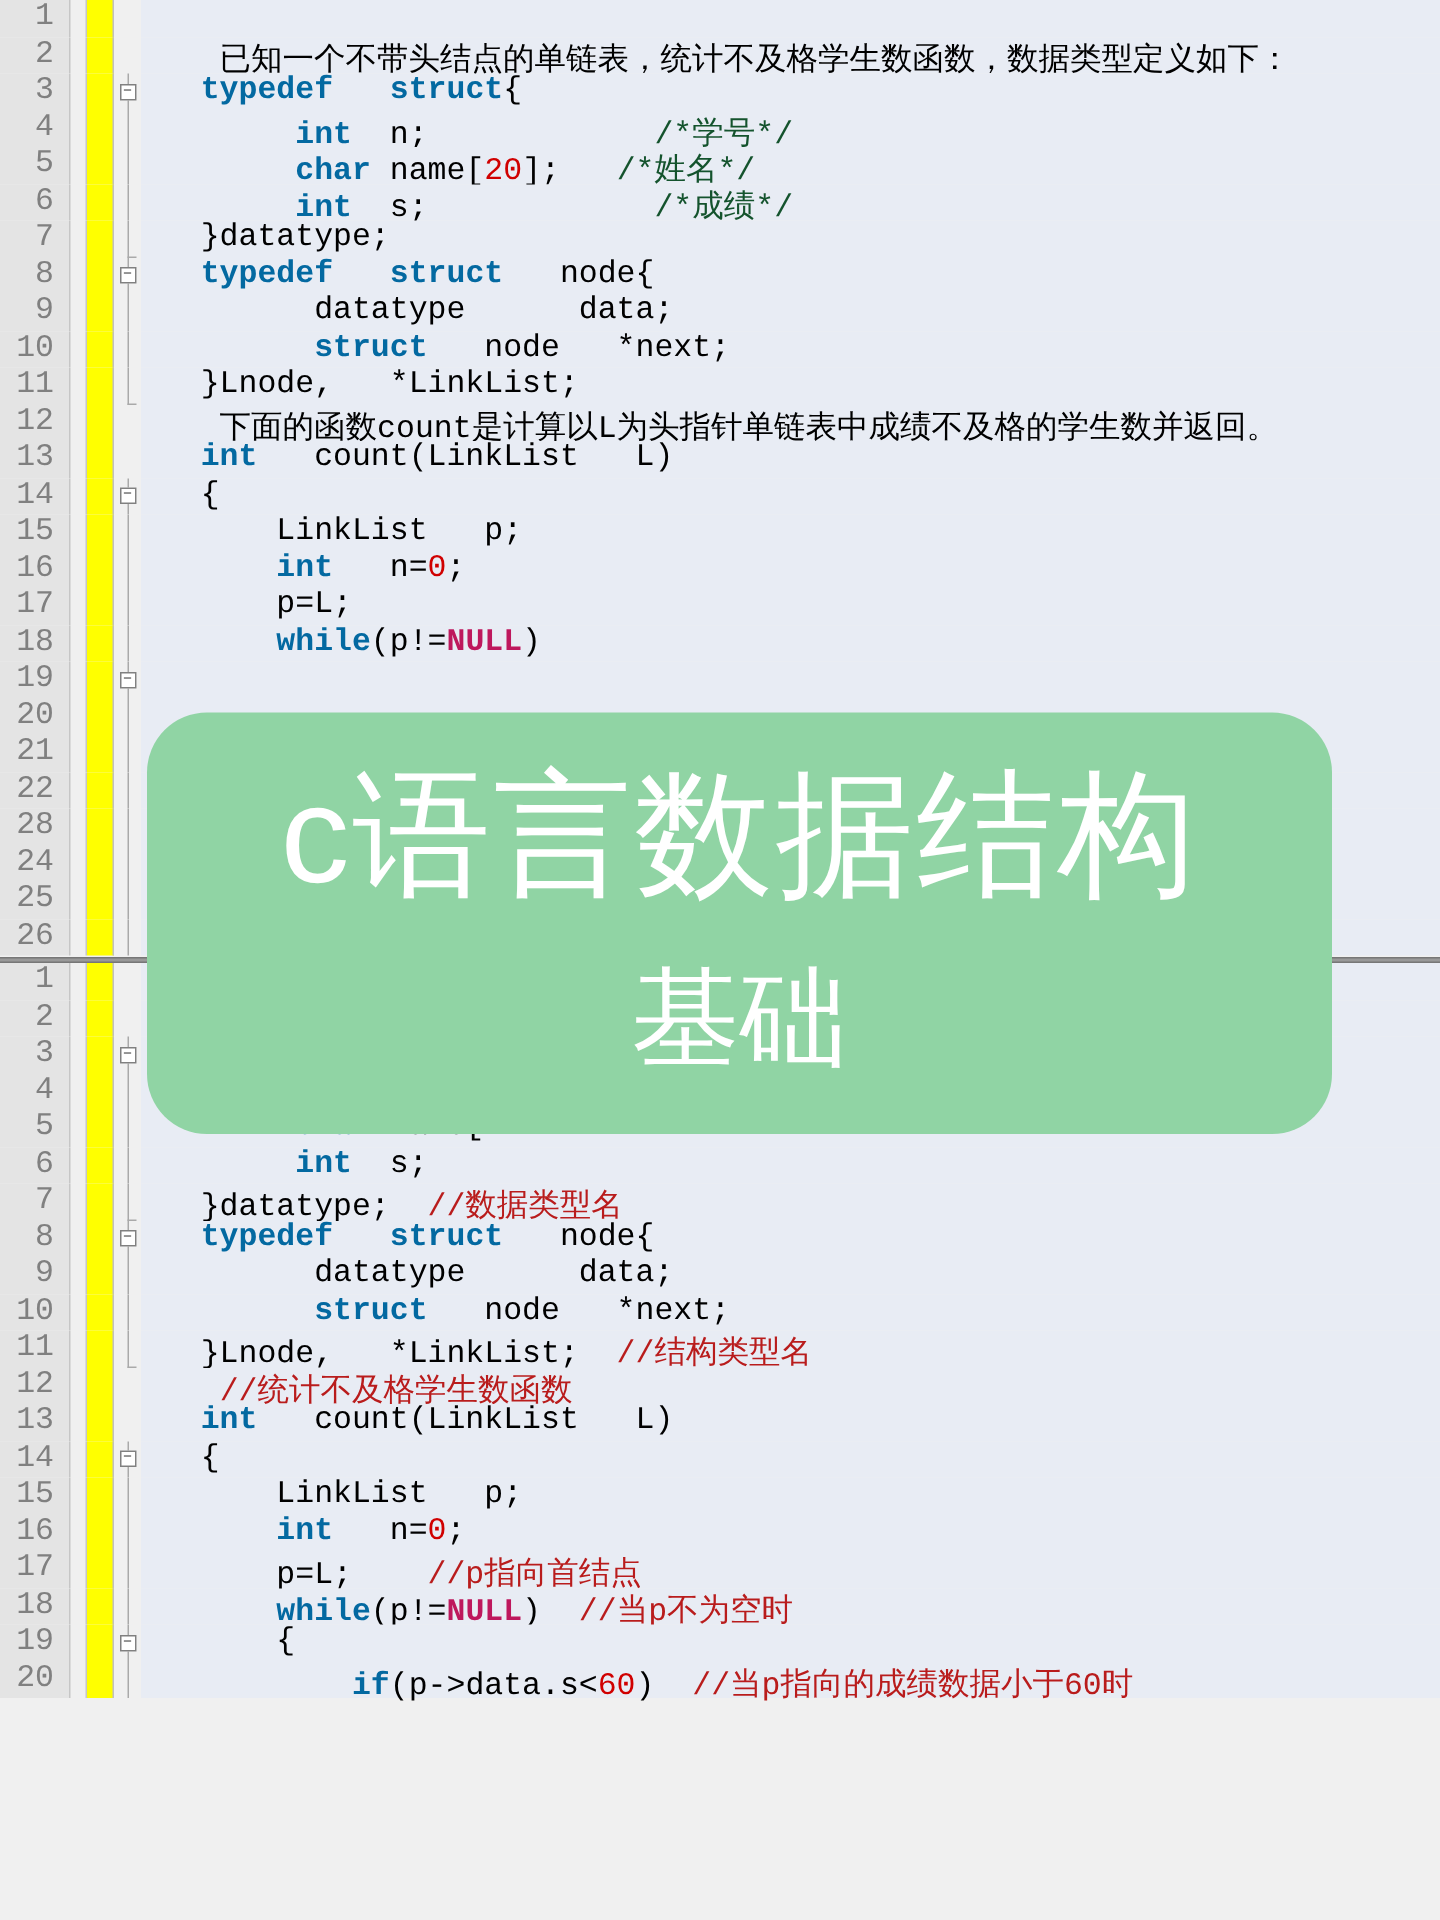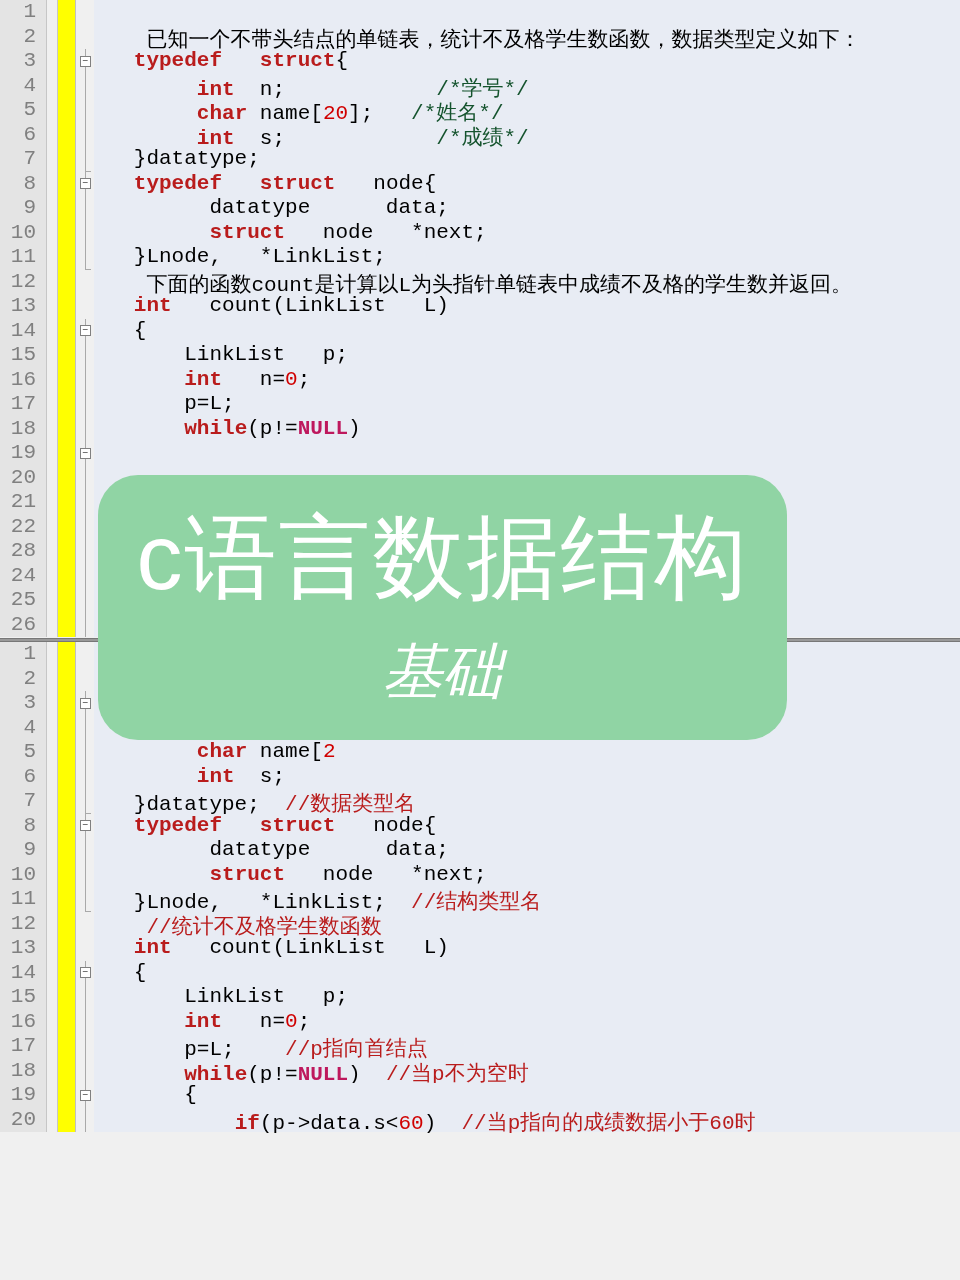--- a/index.html
+++ b/index.html
@@ -90,41 +90,41 @@
     width: 6px;
     border-top: 1px solid #A9A9A9;
   }
   .code {
     flex: 1;
     background: #E8ECF4;
     white-space: pre;
     color: #000;
     padding-left: 2px;
   }
-  .kw { color: #b91c1c; font-weight: bold; }
+  .kw { color: #0369a1; font-weight: bold; }
   .kw2 { color: #be185d; font-weight: bold; }
   .num { color: #D00000; }
   .cm { color: #b91c1c; }
   .cm-gray { color: #14532d; }
 
   .overlay {
     position: absolute;
     left: 98px;
     top: 475px;
-    width: 689px;
+    width: 790px;
     background: #90D4A4;
     border-radius: 40px;
     color: #FFFFFF;
     font-family: "Microsoft YaHei", sans-serif;
     text-align: center;
     padding: 20px 18px 28px 18px;
     line-height: 1.35;
   }
   .overlay .l1 { font-size: 92px; font-weight: 500; letter-spacing: 2px; }
-  .overlay .l2 { font-size: 60px; font-weight: 500; margin-top: 12px; font-style: italic; }
+  .overlay .l2 { font-size: 72px; font-weight: 500; margin-top: 12px; }
   .overlay .l3 { font-size: 92px; font-weight: 500; margin-top: 12px; }
 </style>
 </head>
 <body>
 
 <div class="pane top" id="pane-top">
     <div class="code-row">
       <div class="gutter">1</div>
       <div class="margin"></div>
       <div class="bookmark"></div>

